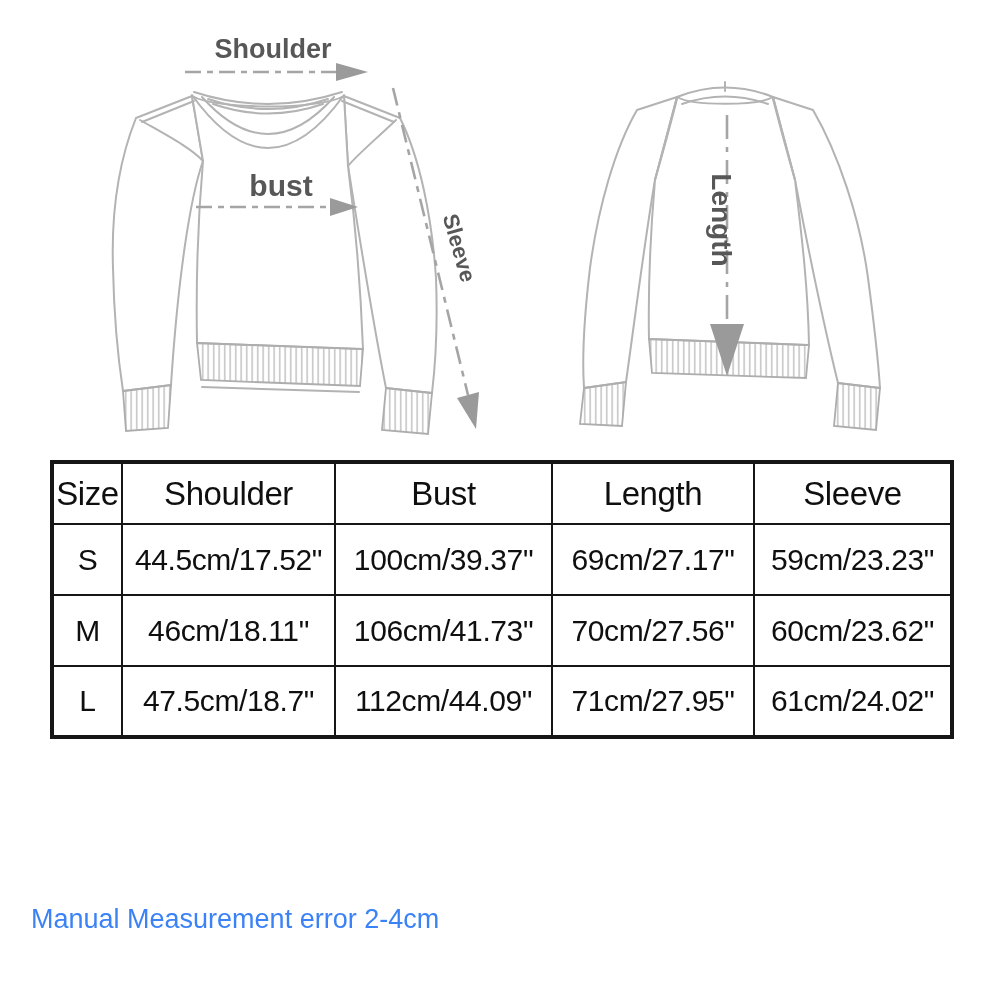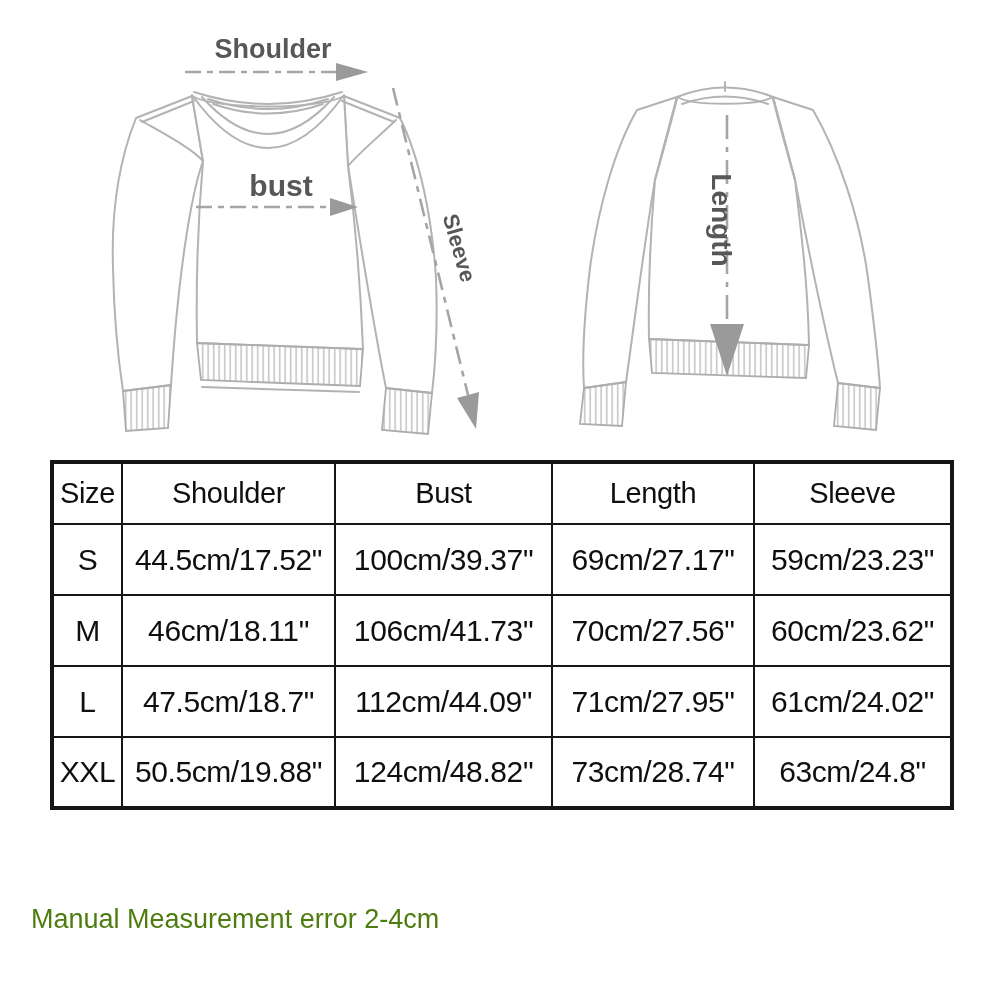--- a/index.html
+++ b/index.html
@@ -25,26 +25,26 @@
     color:#0f0f0f;
   }
   table.size-chart td, table.size-chart th {
     border:2.5px solid #161616;
     text-align:center; vertical-align:middle;
     font-weight:400; letter-spacing:-0.4px;
     overflow:hidden; white-space:nowrap;
   }
   table.size-chart thead tr { height:62px; }
   table.size-chart tbody tr { height:71px; }
-  table.size-chart th { font-size:29px;margin-left:32px; }
+  table.size-chart th { font-size:33px;margin-left:32px; }
   table.size-chart td { font-size:30px; }
 
   .note {
     position:absolute; left:31px; top:904px;
-    font-size:27px; color:#4d7c0f; letter-spacing:0px;
+    font-size:27px; color:#3b82f6; letter-spacing:0px;
   }
 </style>
 </head>
 <body>
 
 <div class="canvas">
 
   <svg id="front-svg" class="drawing" width="400" height="435" viewBox="0 0 400 435">
     <defs>
       <pattern id="ribpat" width="5.5" height="9" patternUnits="userSpaceOnUse">
@@ -159,25 +159,18 @@
         <td>70cm/27.56"</td>
         <td>60cm/23.62"</td>
       </tr>
       <tr>
         <td>L</td>
         <td>47.5cm/18.7"</td>
         <td>112cm/44.09"</td>
         <td>71cm/27.95"</td>
         <td>61cm/24.02"</td>
       </tr>
-      <tr>
-        <td>XXL</td>
-        <td>50.5cm/19.88"</td>
-        <td>124cm/48.82"</td>
-        <td>73cm/28.74"</td>
-        <td>63cm/24.8"</td>
-      </tr>
     </tbody>
   </table>
 
   <div class="note">Manual Measurement error 2-4cm</div>
 
 </div>
 
 </body></html>

